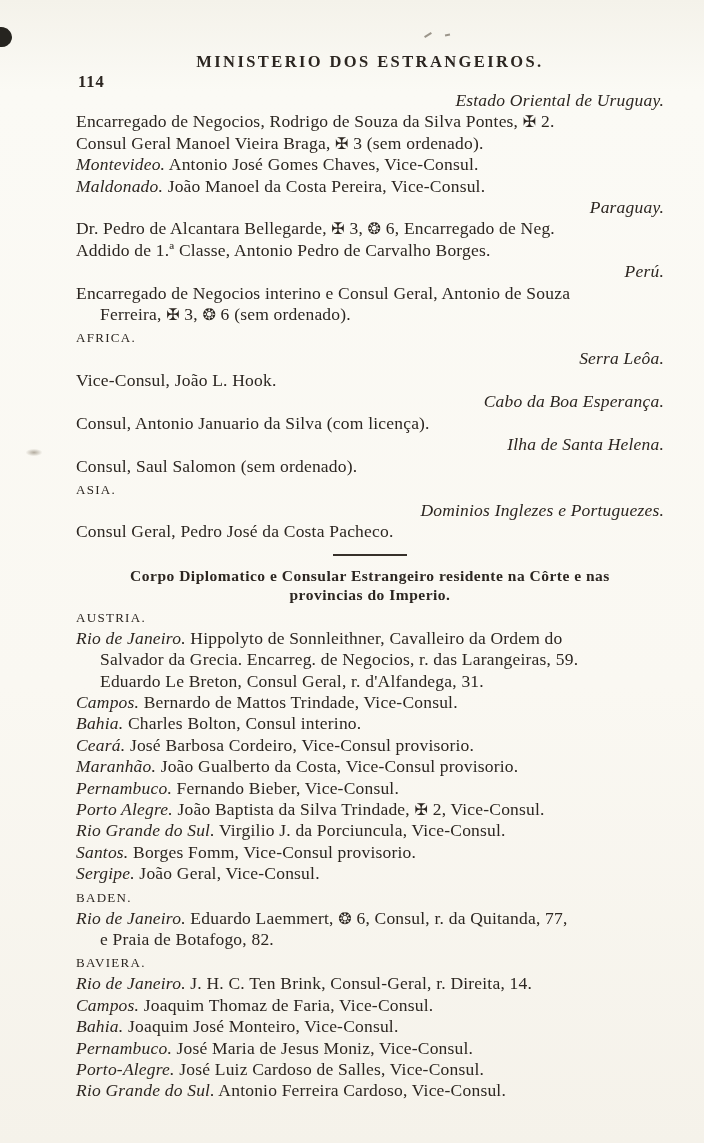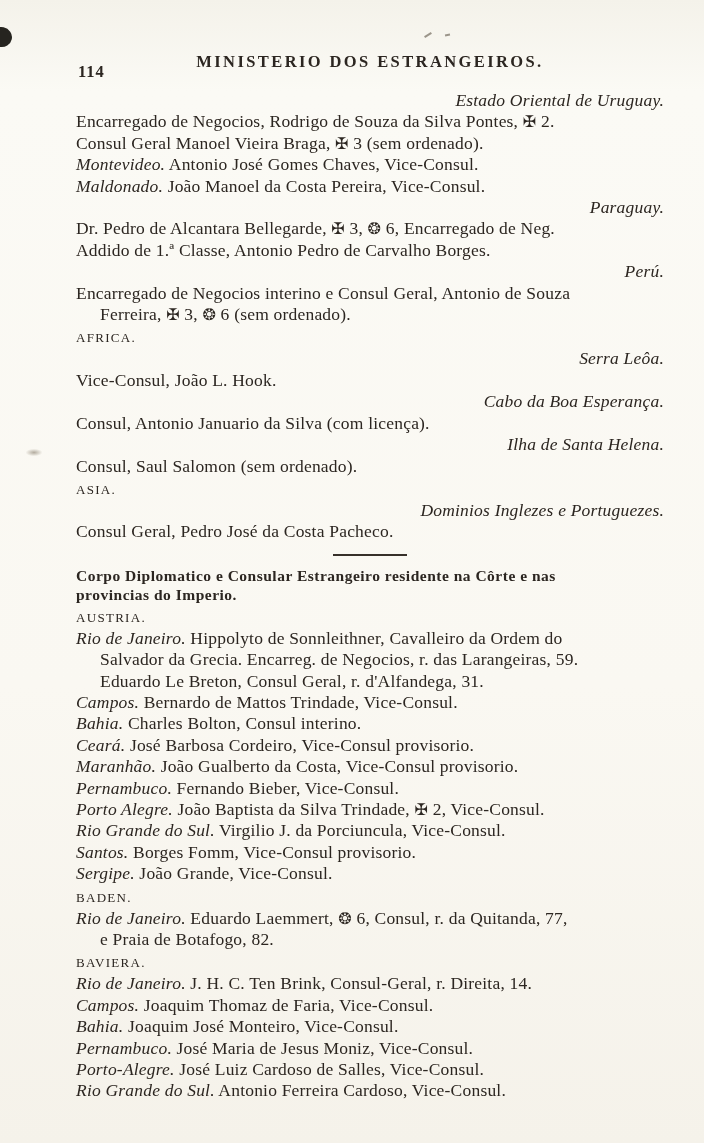--- a/index.html
+++ b/index.html
@@ -7,26 +7,26 @@
     position:relative;
     width:704px; height:1143px;
     margin:0 auto;
     background:linear-gradient(180deg,#f4f2ea 0%,#fbfaf5 8%,#faf8f2 60%,#f5f2ea 100%);
     font-family:"Liberation Serif","DejaVu Serif",serif;
     color:#2c2621;
     overflow:hidden;
   }
   .content { position:absolute; left:76px; right:40px; top:52px; }
   .pagehead { position:relative; height:24px; margin-bottom:14px; }
-  .pagenum { position:absolute; left:2px; top:10px; font-weight:bold; font-size:16.5px; letter-spacing:1px; }
+  .pagenum { position:absolute; left:2px; top:20px; font-weight:bold; font-size:16.5px; letter-spacing:1px; }
   .runtitle { display:block; text-align:center; font-weight:bold; font-size:16.5px; letter-spacing:2.4px; }
   .ln { font-size:17.5px; line-height:21.4px; letter-spacing:0.2px; white-space:nowrap; }
   .ln.ci { text-align:right; font-style:italic; }
   .ln.cc { text-align:left; font-size:13px; letter-spacing:1.3px; line-height:17px; margin:4px 0 2px; }
-  .ln.cb { font-weight:bold; font-size:15.5px; line-height:19.5px; letter-spacing:0.5px; }
+  .ln.cb { text-align:center; font-weight:bold; font-size:15.5px; line-height:19.5px; letter-spacing:0.5px; }
   .ln.rule { height:0; border-top:2px solid #37302a; width:74px; margin:11px auto 10px; }
   .ln.ind { padding-left:24px; }
   .it { font-style:italic; }
   .sym { font-size:16px; }
   
   .blob1 { position:absolute; left:-9px; top:27px; width:21px; height:20px; background:#26241f; border-radius:50%; transform:rotate(12deg); }
   .specks { position:absolute; left:424px; top:22px; }
   .speck { display:inline-block; width:8px; height:2px; background:#9b958a; transform:rotate(-32deg); margin-right:9px; }
   .speck:last-child { transform:rotate(-10deg); width:5px; }
   .smudge { position:absolute; left:26px; top:449px; width:16px; height:7px;
@@ -78,21 +78,21 @@
         <div class="ln p ind"><span class="rm">Salvador da Grecia. Encarreg. de Negocios, r. das Larangeiras, 59.</span></div>
         <div class="ln p ind"><span class="rm">Eduardo Le Breton, Consul Geral, r. d'Alfandega, 31.</span></div>
         <div class="ln p"><span class="it">Campos.</span><span class="rm"> Bernardo de Mattos Trindade, Vice-Consul.</span></div>
         <div class="ln p"><span class="it">Bahia.</span><span class="rm"> Charles Bolton, Consul interino.</span></div>
         <div class="ln p"><span class="it">Ceará.</span><span class="rm"> José Barbosa Cordeiro, Vice-Consul provisorio.</span></div>
         <div class="ln p"><span class="it">Maranhão.</span><span class="rm"> João Gualberto da Costa, Vice-Consul provisorio.</span></div>
         <div class="ln p"><span class="it">Pernambuco.</span><span class="rm"> Fernando Bieber, Vice-Consul.</span></div>
         <div class="ln p"><span class="it">Porto Alegre.</span><span class="rm"> João Baptista da Silva Trindade, </span><span class="sym">✠</span><span class="rm"> 2, Vice-Consul.</span></div>
         <div class="ln p"><span class="it">Rio Grande do Sul.</span><span class="rm"> Virgilio J. da Porciuncula, Vice-Consul.</span></div>
         <div class="ln p"><span class="it">Santos.</span><span class="rm"> Borges Fomm, Vice-Consul provisorio.</span></div>
-        <div class="ln p"><span class="it">Sergipe.</span><span class="rm"> João Grande, Vice-Consul.</span></div>
+        <div class="ln p"><span class="it">Sergipe.</span><span class="rm"> João Geral, Vice-Consul.</span></div>
         <div class="ln cc">BADEN.</div>
         <div class="ln p"><span class="it">Rio de Janeiro.</span><span class="rm"> Eduardo Laemmert, </span><span class="sym">❂</span><span class="rm"> 6, Consul, r. da Quitanda, 77,</span></div>
         <div class="ln p ind"><span class="rm">e Praia de Botafogo, 82.</span></div>
         <div class="ln cc">BAVIERA.</div>
         <div class="ln p"><span class="it">Rio de Janeiro.</span><span class="rm"> J. H. C. Ten Brink, Consul-Geral, r. Direita, 14.</span></div>
         <div class="ln p"><span class="it">Campos.</span><span class="rm"> Joaquim Thomaz de Faria, Vice-Consul.</span></div>
         <div class="ln p"><span class="it">Bahia.</span><span class="rm"> Joaquim José Monteiro, Vice-Consul.</span></div>
         <div class="ln p"><span class="it">Pernambuco.</span><span class="rm"> José Maria de Jesus Moniz, Vice-Consul.</span></div>
         <div class="ln p"><span class="it">Porto-Alegre.</span><span class="rm"> José Luiz Cardoso de Salles, Vice-Consul.</span></div>
         <div class="ln p"><span class="it">Rio Grande do Sul.</span><span class="rm"> Antonio Ferreira Cardoso, Vice-Consul.</span></div>

